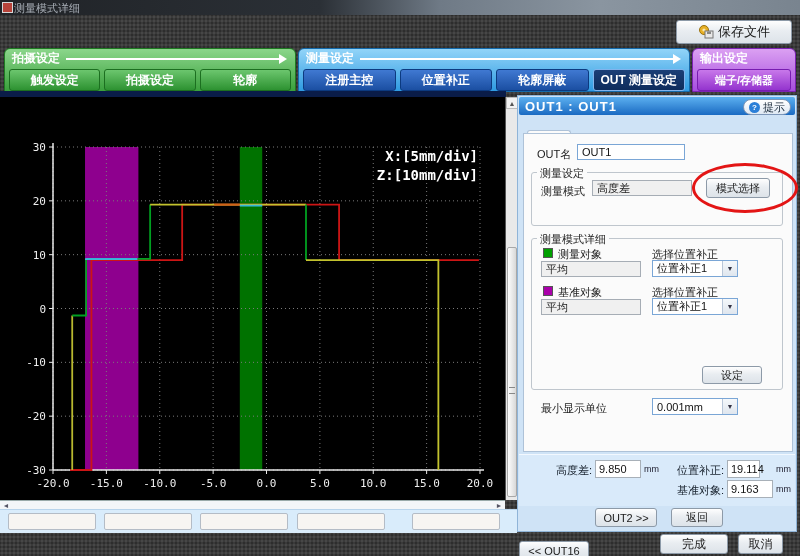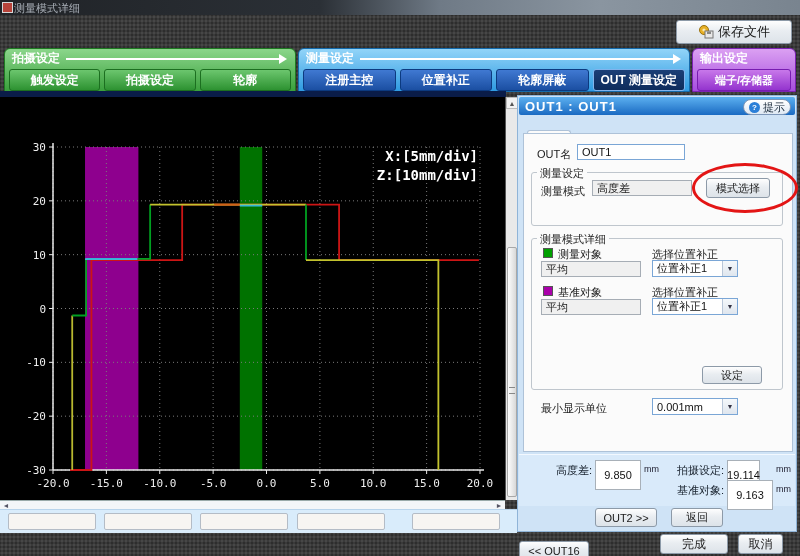--- a/index.html
+++ b/index.html
@@ -84,21 +84,21 @@
   .dropdown .dtxt{flex:1;padding:0 4px;white-space:nowrap;overflow:hidden;}
   .dropdown .darr{width:14px;align-self:stretch;display:flex;align-items:center;justify-content:center;
     background:linear-gradient(#f5f8fb,#dfe6ee);border-left:1px solid #b8c6d8;font-size:7px;color:#334;}
   .swatch{width:10px;height:10px;border:1px solid #555;box-sizing:border-box;}
 
   .highlight-ellipse{left:692px;top:163px;width:100px;height:44px;border:3px solid #e31515;border-radius:50%;}
 
   .results{left:519px;top:454px;width:276px;height:52px;background:#d9eafa;border-top:1px solid #f2f8ff;box-sizing:border-box;}
   .rlabel{font-size:11px;color:#16202c;text-align:right;white-space:nowrap;}
   .rbox{background:#fff;border:1px solid #a8b0b8;box-sizing:border-box;font-size:11px;color:#111;
-    display:flex;align-items:center;justify-content:center;padding:14px 3px;}
+    display:flex;align-items:center;justify-content:flex-start;padding:8px 3px;}
   .runit{font-size:9px;color:#223;}
 
   .footerbtn{height:20px;}
 </style>
 </head>
 <body>
 
 <div class="screen">
 
   <div class="abs titlebar">
@@ -311,21 +311,21 @@
     <span class="darr">▼</span>
   </div>
 
   <div class="abs results"></div>
   <span class="abs rlabel" style="left:548px;top:463px;width:44px;">高度差:</span>
   <div class="abs rbox" style="left:595px;top:460px;width:46px;height:15px;">
     <span>9.850</span>
   </div>
   <span class="abs runit" style="left:644px;top:464px;">mm</span>
 
-  <span class="abs rlabel" style="left:672px;top:463px;width:52px;">拍摄设定:</span>
+  <span class="abs rlabel" style="left:672px;top:463px;width:52px;">位置补正:</span>
   <div class="abs rbox" style="left:727px;top:460px;width:33px;height:15px;">
     <span>19.114</span>
   </div>
   <span class="abs runit" style="left:776px;top:464px;">mm</span>
 
   <span class="abs rlabel" style="left:672px;top:483px;width:52px;">基准对象:</span>
   <div class="abs rbox" style="left:727px;top:480px;width:46px;height:15px;">
     <span>9.163</span>
   </div>
   <span class="abs runit" style="left:776px;top:484px;">mm</span>

